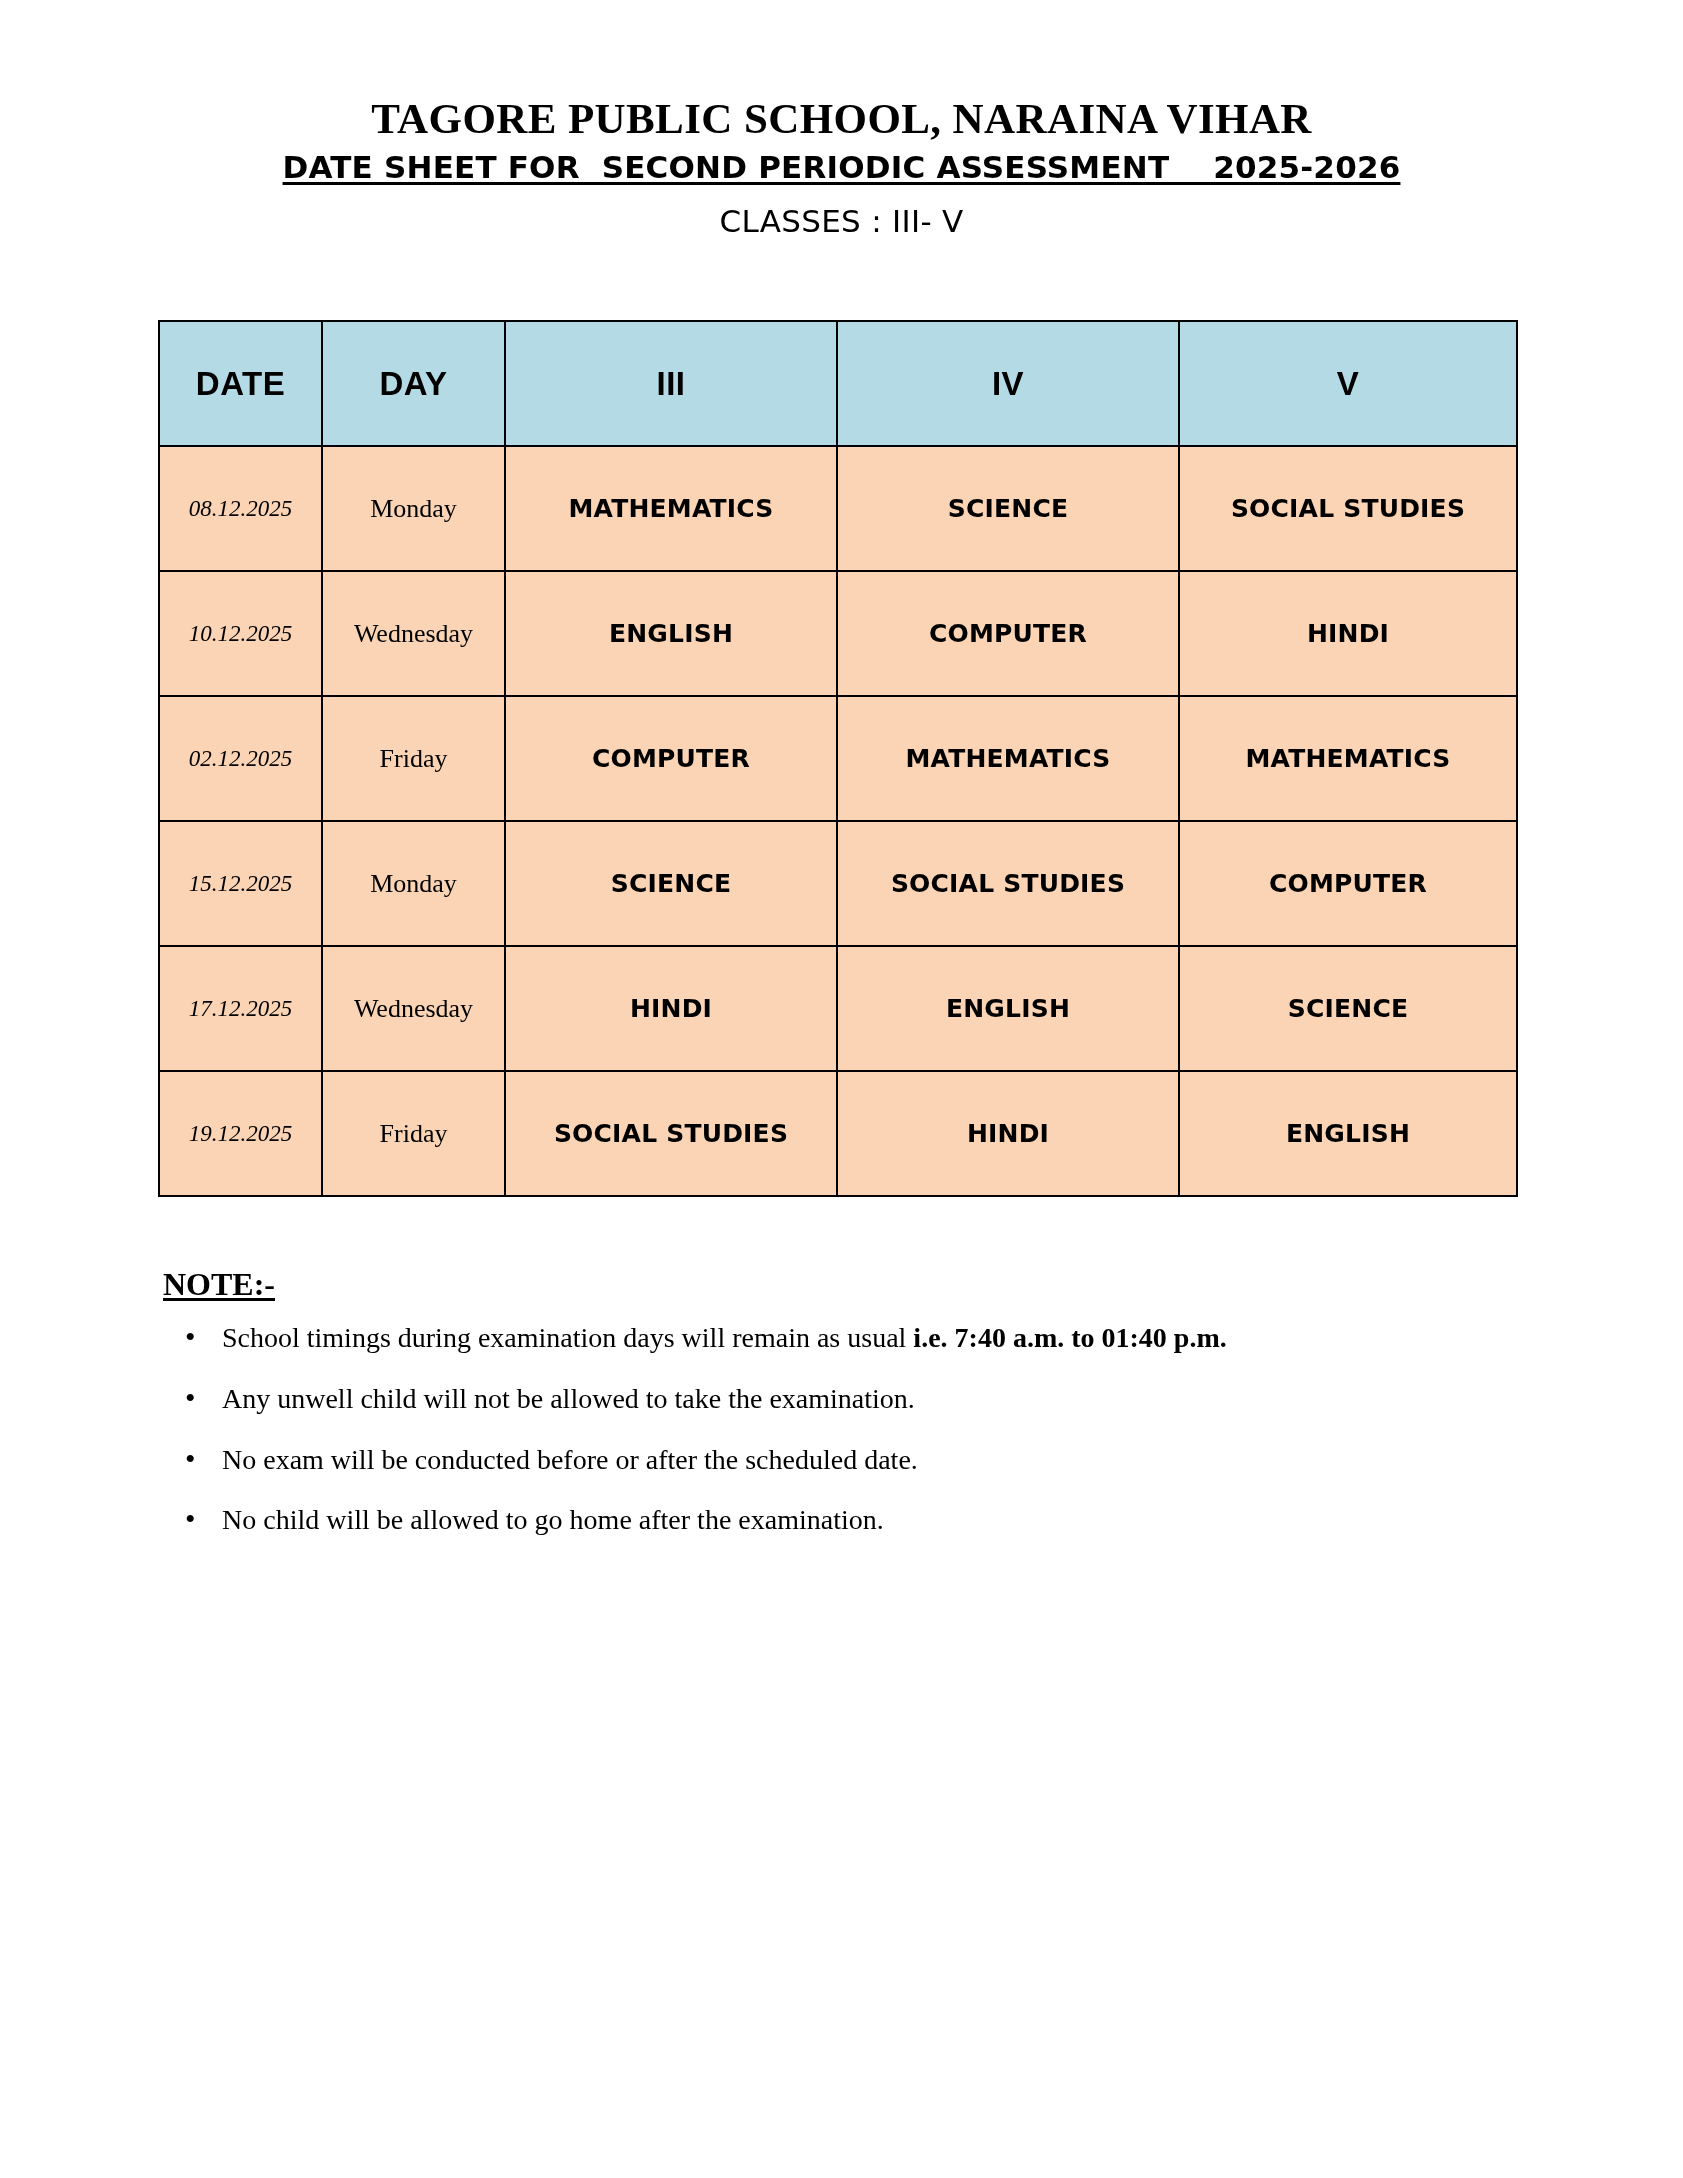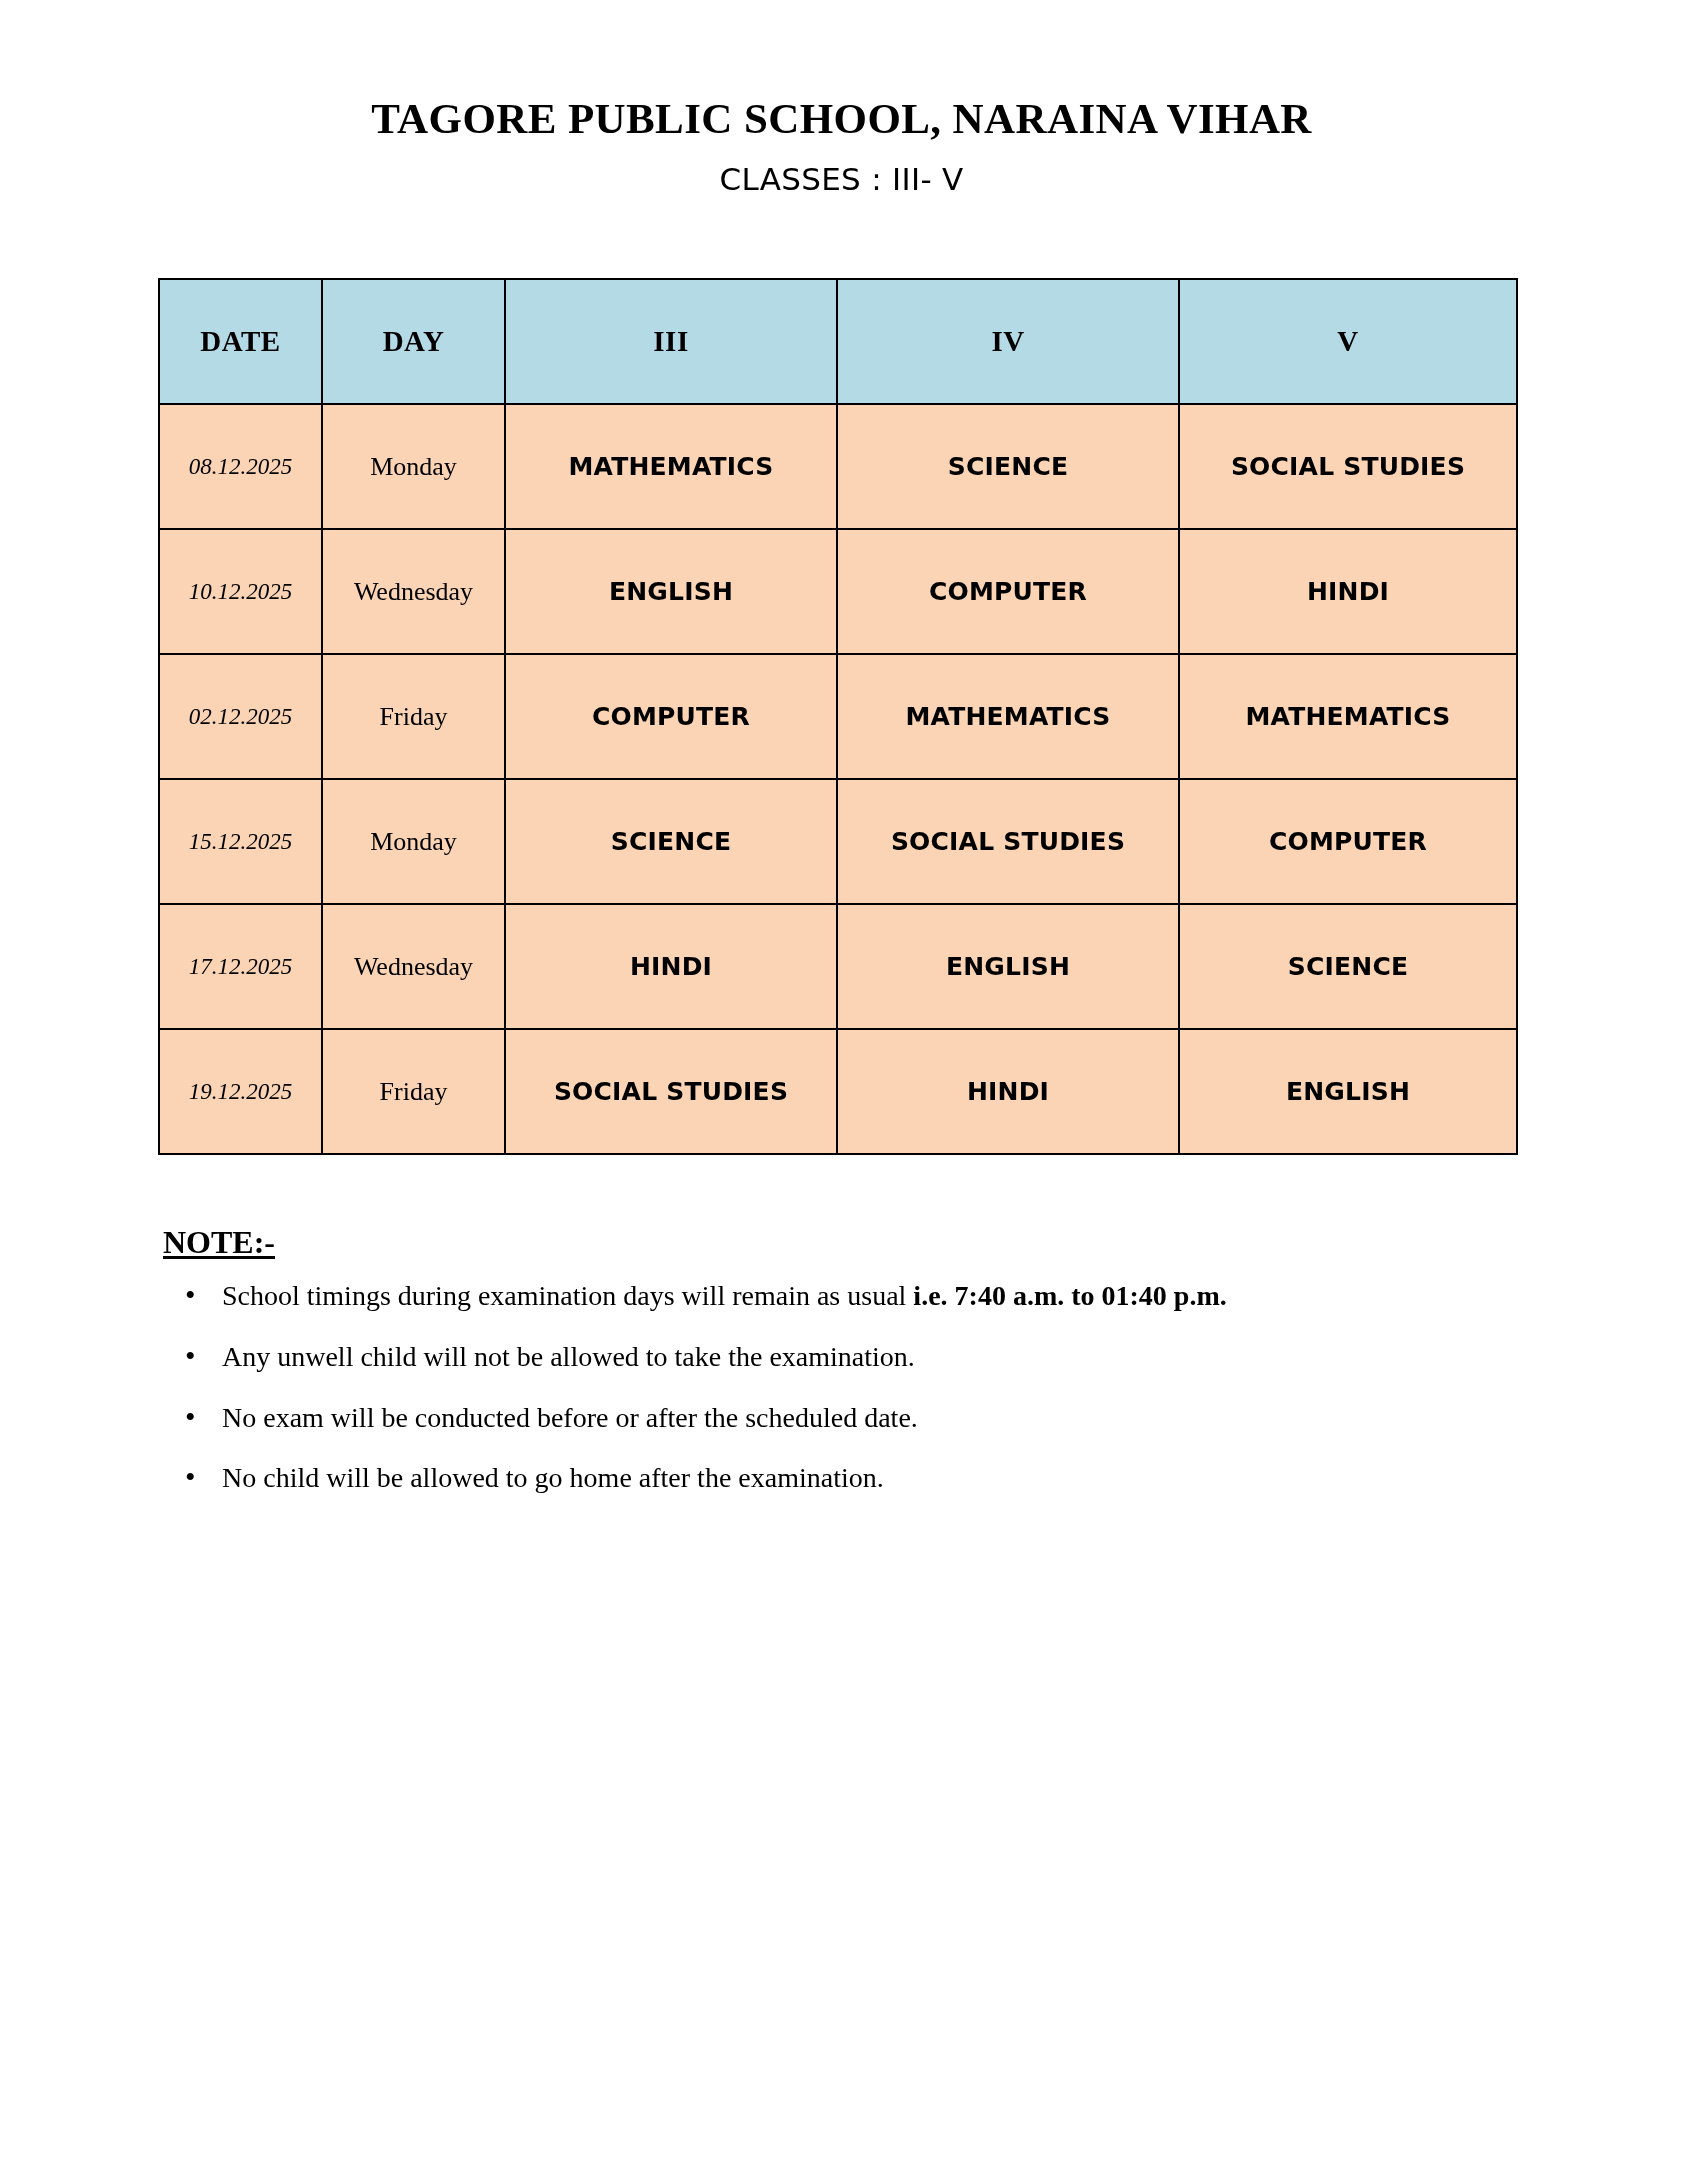--- a/index.html
+++ b/index.html
@@ -60,23 +60,23 @@
   table.datesheet th,
   table.datesheet td {
     border: 2px solid #000000;
     text-align: center;
     vertical-align: middle;
     padding: 0;
   }
   table.datesheet thead th {
     background: #b4dae6;
     height: 123px;
-    font-family: Liberation Serif, serif;
-    font-weight: bold;
-    font-size: 29px;
+    font-family: Liberation Sans, sans-serif;
+    font-weight: bold;
+    font-size: 33px;
     letter-spacing: 0.5px;
   }
   table.datesheet tbody td {
     background: #fad4b4;
     height: 123px;
   }
   td.cell-date {
     font-family: "Liberation Serif", serif;
     font-size: 23px;
     font-weight: normal;
@@ -137,20 +137,23 @@
     font-weight: bold;
   }
 </style>
 </head>
 <body>
 
 <div class="page">
 
   <h1 class="school-title">TAGORE PUBLIC SCHOOL, NARAINA VIHAR</h1>
 
+  <div class="subtitle-line">
+    <span class="subtitle">DATE SHEET FOR  SECOND PERIODIC ASSESSMENT    2025-2026</span>
+  </div>
 
   <div class="classes-line">CLASSES : III- V</div>
 
   <table class="datesheet">
     <colgroup>
       <col class="col-date">
       <col class="col-day">
       <col class="col-iii">
       <col class="col-iv">
       <col class="col-v">

